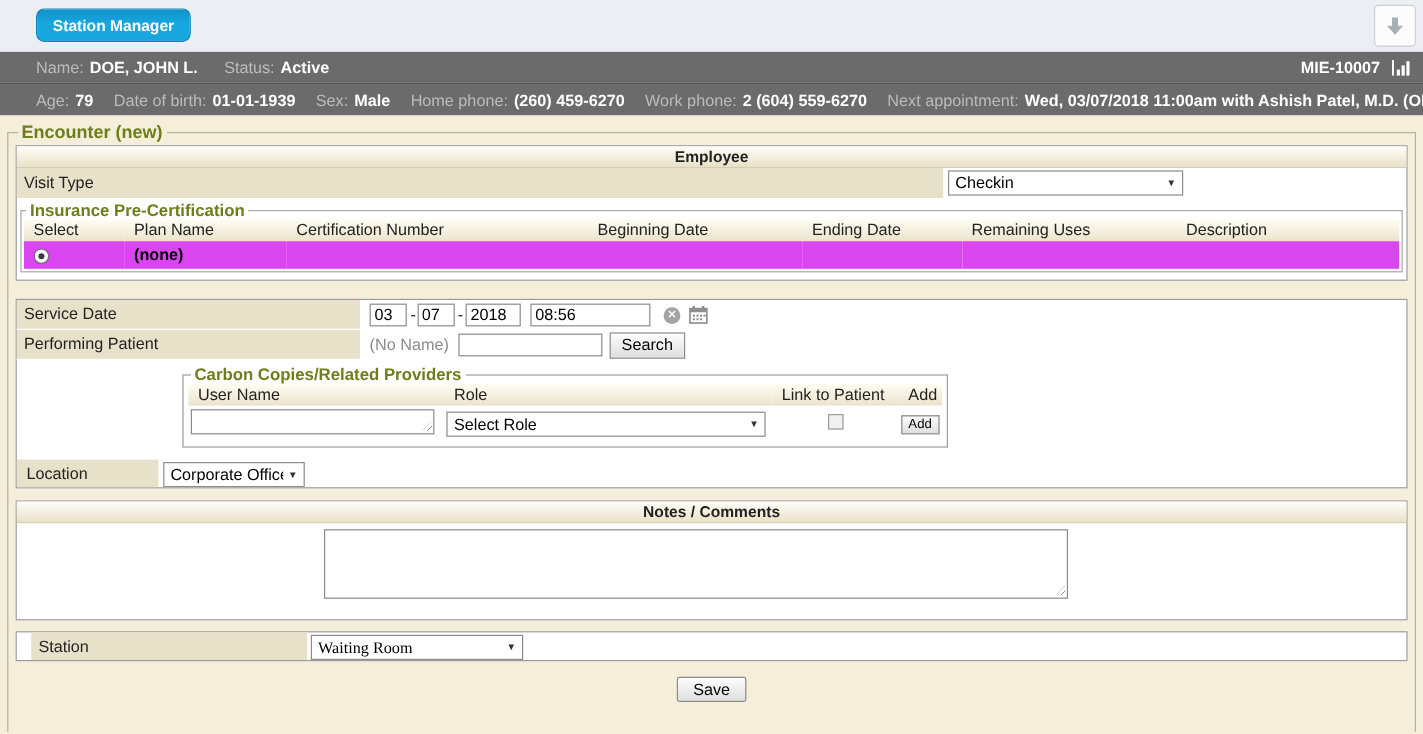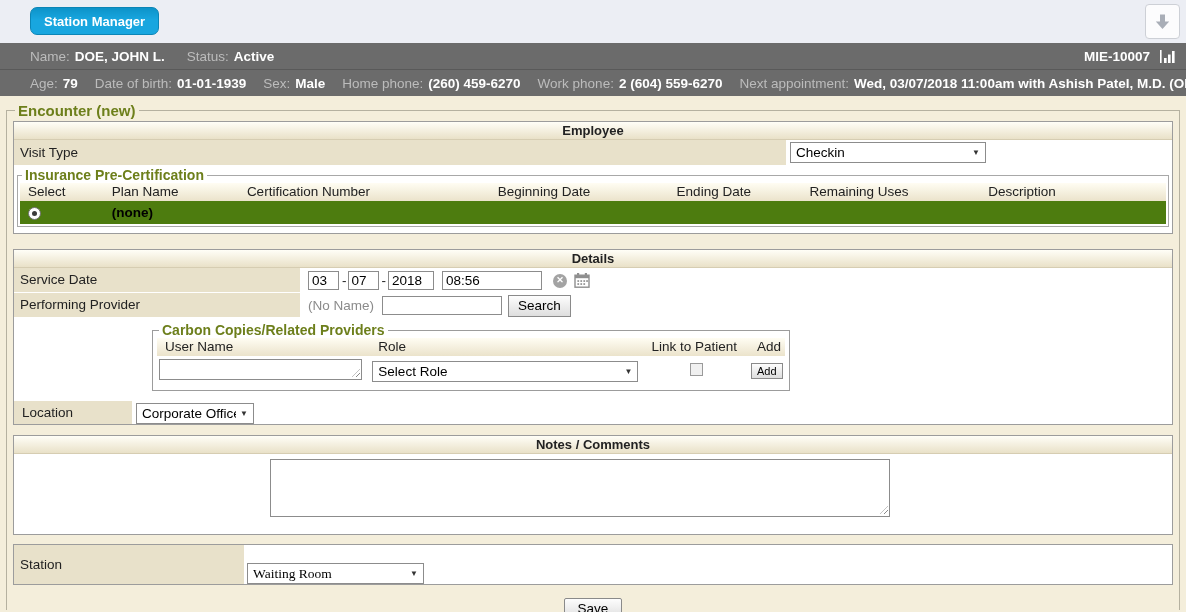--- a/index.html
+++ b/index.html
@@ -59,21 +59,21 @@
     height:21px; font-size:13.5px; padding:0 5px; cursor:pointer; color:#000; }
   .sel .txt { flex:1; white-space:nowrap; overflow:hidden; }
   .sel .arr { font-size:8px; color:#333; margin-left:4px; }
   .w-vt { width:196px; } .w-loc { width:118px; } .w-role { width:266px; } .w-sta { width:177px; }
 
   
   table { border-collapse:collapse; width:100%; font-size:13.5px; }
   th { text-align:left; font-weight:normal; background:linear-gradient(#fffdf3,#ebe3cb);
     padding:1px 4px 2px 8px; height:18px; color:#222; }
   .pc-fs { margin:2px 3px 6px; border:1px solid #a8a8a8; padding:0 2px 2px; }
-  .pc-row td { background:#4d7c0f; height:23px; padding-left:8px; }
+  .pc-row td { background:#d946ef; height:23px; padding-left:8px; }
   .radio { display:inline-block; width:13px; height:13px; border:1px solid #6f6f6f;
     border-radius:50%; background:#fefefe; position:relative; vertical-align:middle;
     cursor:pointer; }
   .radio.checked::after { content:""; position:absolute; left:3px; top:3px;
     width:5px; height:5px; border-radius:50%; background:#3a3a3a; }
   .bold { font-weight:bold; }
 
   
   .dt-box { margin-bottom:10px; }
   .dt-body { display:flex; min-height:142px;flex-direction:column; }
@@ -116,21 +116,21 @@
   .loc-label { width:118px; background:#e8e1ca; padding:4px 0 0 8px; font-size:13.5px;
     color:#222; }
   .loc-value { flex:1; padding:2px 0 0 4px; }
 
   
   .nt-box { margin-bottom:9px; }
   .nt-body { height:80px; }
   .ta-notes { margin:5px 0 0 256px; width:620px; height:58px; }
 
   
-  .st-box { display:flex; height:41px; }
+  .st-box { display:flex; height:25px;padding-left:12px; }
   .st-label { width:230px; background:#e8e1ca; display:flex; align-items:center;
     padding-left:6px; font-size:13.5px; color:#222; }
   .st-value { flex:1; display:flex; align-items:flex-end; padding-left:3px;font-family:Liberation Serif, serif; }
 
   
   .save-row { text-align:center; margin-top:13px; }
   .save-btn { font-size:13.5px; padding:2px 13px; border-radius:2px; }
 </style>
 </head>
 <body>
@@ -231,21 +231,20 @@
             <td></td>
             <td></td>
             <td></td>
           </tr>
         </tbody>
       </table>
     </fieldset>
   </div>
 
   <div class="box dt-box">
-    <div class="box-hd">Details</div>
     <div class="dt-body">
       <div class="dt-left">
         <div class="d-row">
           <div class="d-label">Service Date</div>
           <div class="d-content">
             <input class="txt in-mm" value="03" style="">
             <span class="dash">-</span>
             <input class="txt in-dd" value="07" style="">
             <span class="dash">-</span>
             <input class="txt in-yy" value="2018" style="">
@@ -262,21 +261,21 @@
                     <rect x="9.4" y="7.2" width="1.7" height="1.7" fill="#8f8f8f"></rect>
                     <rect x="12.2" y="7.2" width="1.7" height="1.7" fill="#8f8f8f"></rect>
                 <rect x="3.4" y="10.2" width="1.7" height="1.7" fill="#8f8f8f"></rect>
                     <rect x="6.4" y="10.2" width="1.7" height="1.7" fill="#8f8f8f"></rect>
                     <rect x="9.4" y="10.2" width="1.7" height="1.7" fill="#8f8f8f"></rect>
               </svg>
             </span>
           </div>
         </div>
         <div class="d-row">
-          <div class="d-label">Performing Provider</div>
+          <div class="d-label">Performing Patient</div>
           <div class="d-content">
             <span class="noname">(No Name)</span>
             <input class="txt in-search" value="" style="">
             <button class="btn search-btn">Search</button>
           </div>
         </div>
         <div class="d-row3">
 
           <fieldset class="cc-fs">
             <legend class="legend-olive sub-legend">Carbon Copies/Related Providers</legend>

